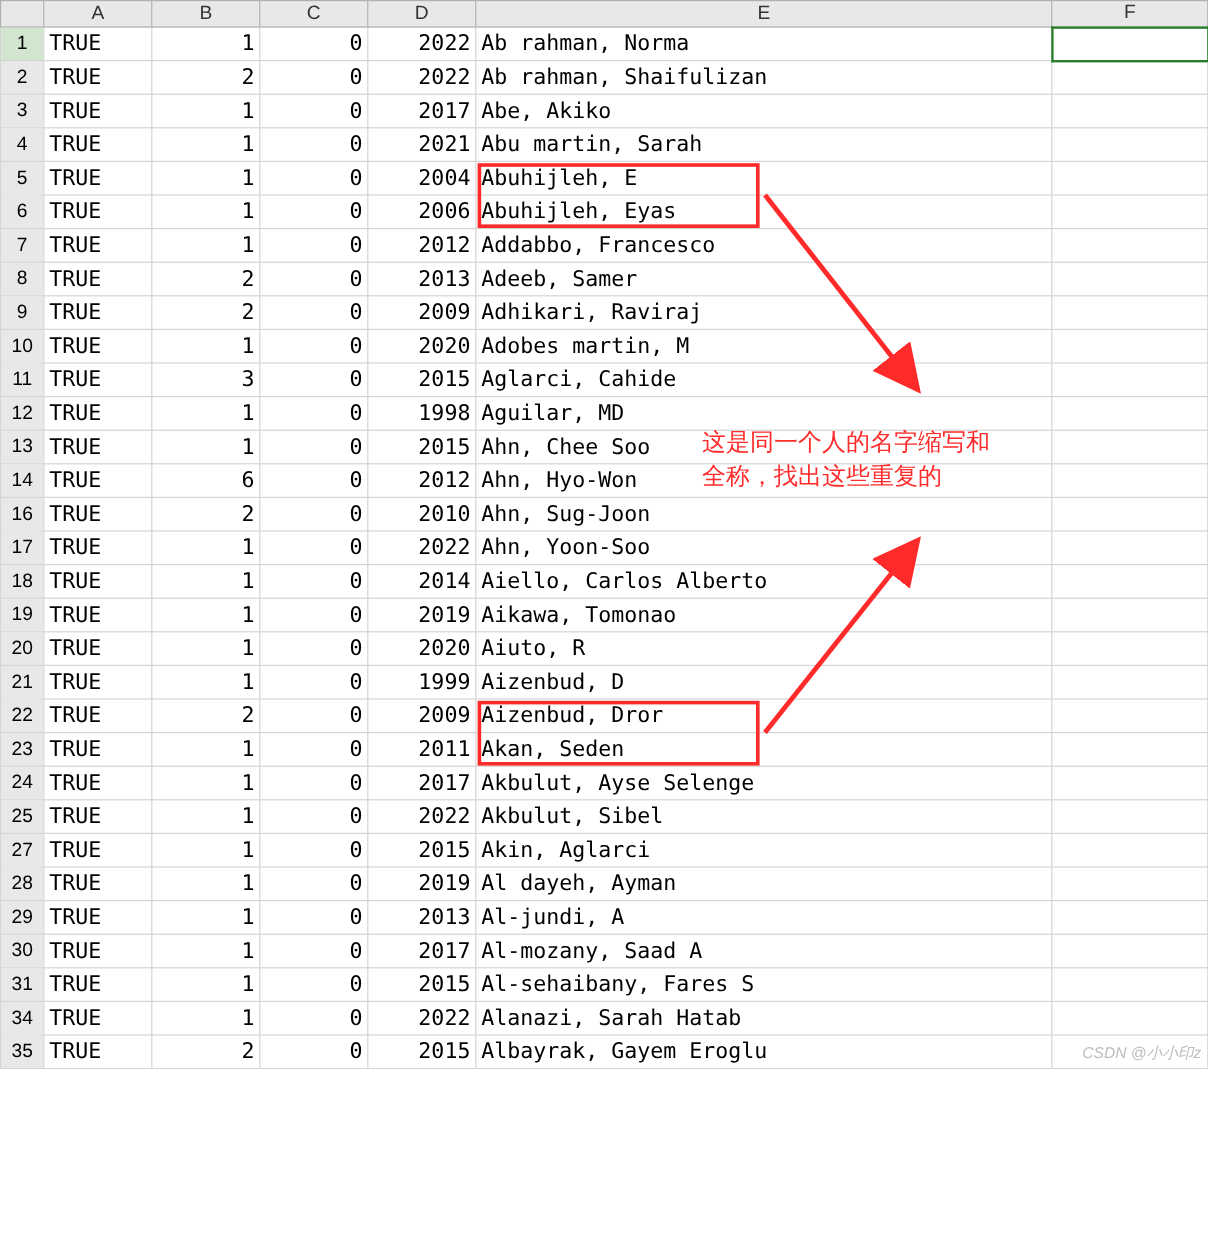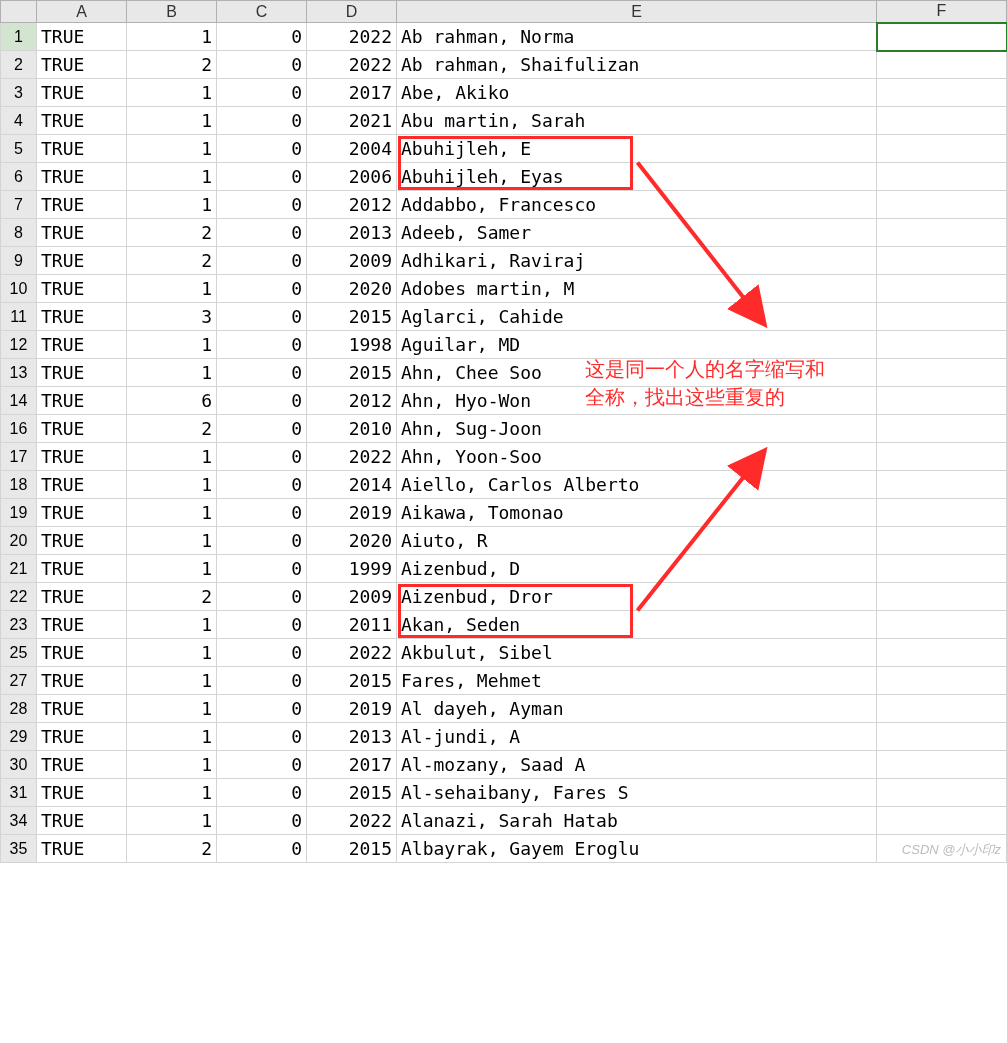--- a/index.html
+++ b/index.html
@@ -307,35 +307,44 @@
       <tr>
         <td class="row-hdr">23</td>
         <td class="txt-center">TRUE</td>
         <td class="txt-right">1</td>
         <td class="txt-right">0</td>
         <td class="txt-right">2011</td>
         <td class="txt-left">Akan, Seden</td>
         <td class="txt-left"></td>
       </tr>
       <tr>
+        <td class="row-hdr">24</td>
+        <td class="txt-center">TRUE</td>
+        <td class="txt-right">1</td>
+        <td class="txt-right">0</td>
+        <td class="txt-right">2017</td>
+        <td class="txt-left">Akbulut, Ayse Selenge</td>
+        <td class="txt-left"></td>
+      </tr>
+      <tr>
         <td class="row-hdr">25</td>
         <td class="txt-center">TRUE</td>
         <td class="txt-right">1</td>
         <td class="txt-right">0</td>
         <td class="txt-right">2022</td>
         <td class="txt-left">Akbulut, Sibel</td>
         <td class="txt-left"></td>
       </tr>
       <tr>
         <td class="row-hdr">27</td>
         <td class="txt-center">TRUE</td>
         <td class="txt-right">1</td>
         <td class="txt-right">0</td>
         <td class="txt-right">2015</td>
-        <td class="txt-left">Fares, Mehmet</td>
+        <td class="txt-left">Akin, Aglarci</td>
         <td class="txt-left"></td>
       </tr>
       <tr>
         <td class="row-hdr">28</td>
         <td class="txt-center">TRUE</td>
         <td class="txt-right">1</td>
         <td class="txt-right">0</td>
         <td class="txt-right">2019</td>
         <td class="txt-left">Al dayeh, Ayman</td>
         <td class="txt-left"></td>

